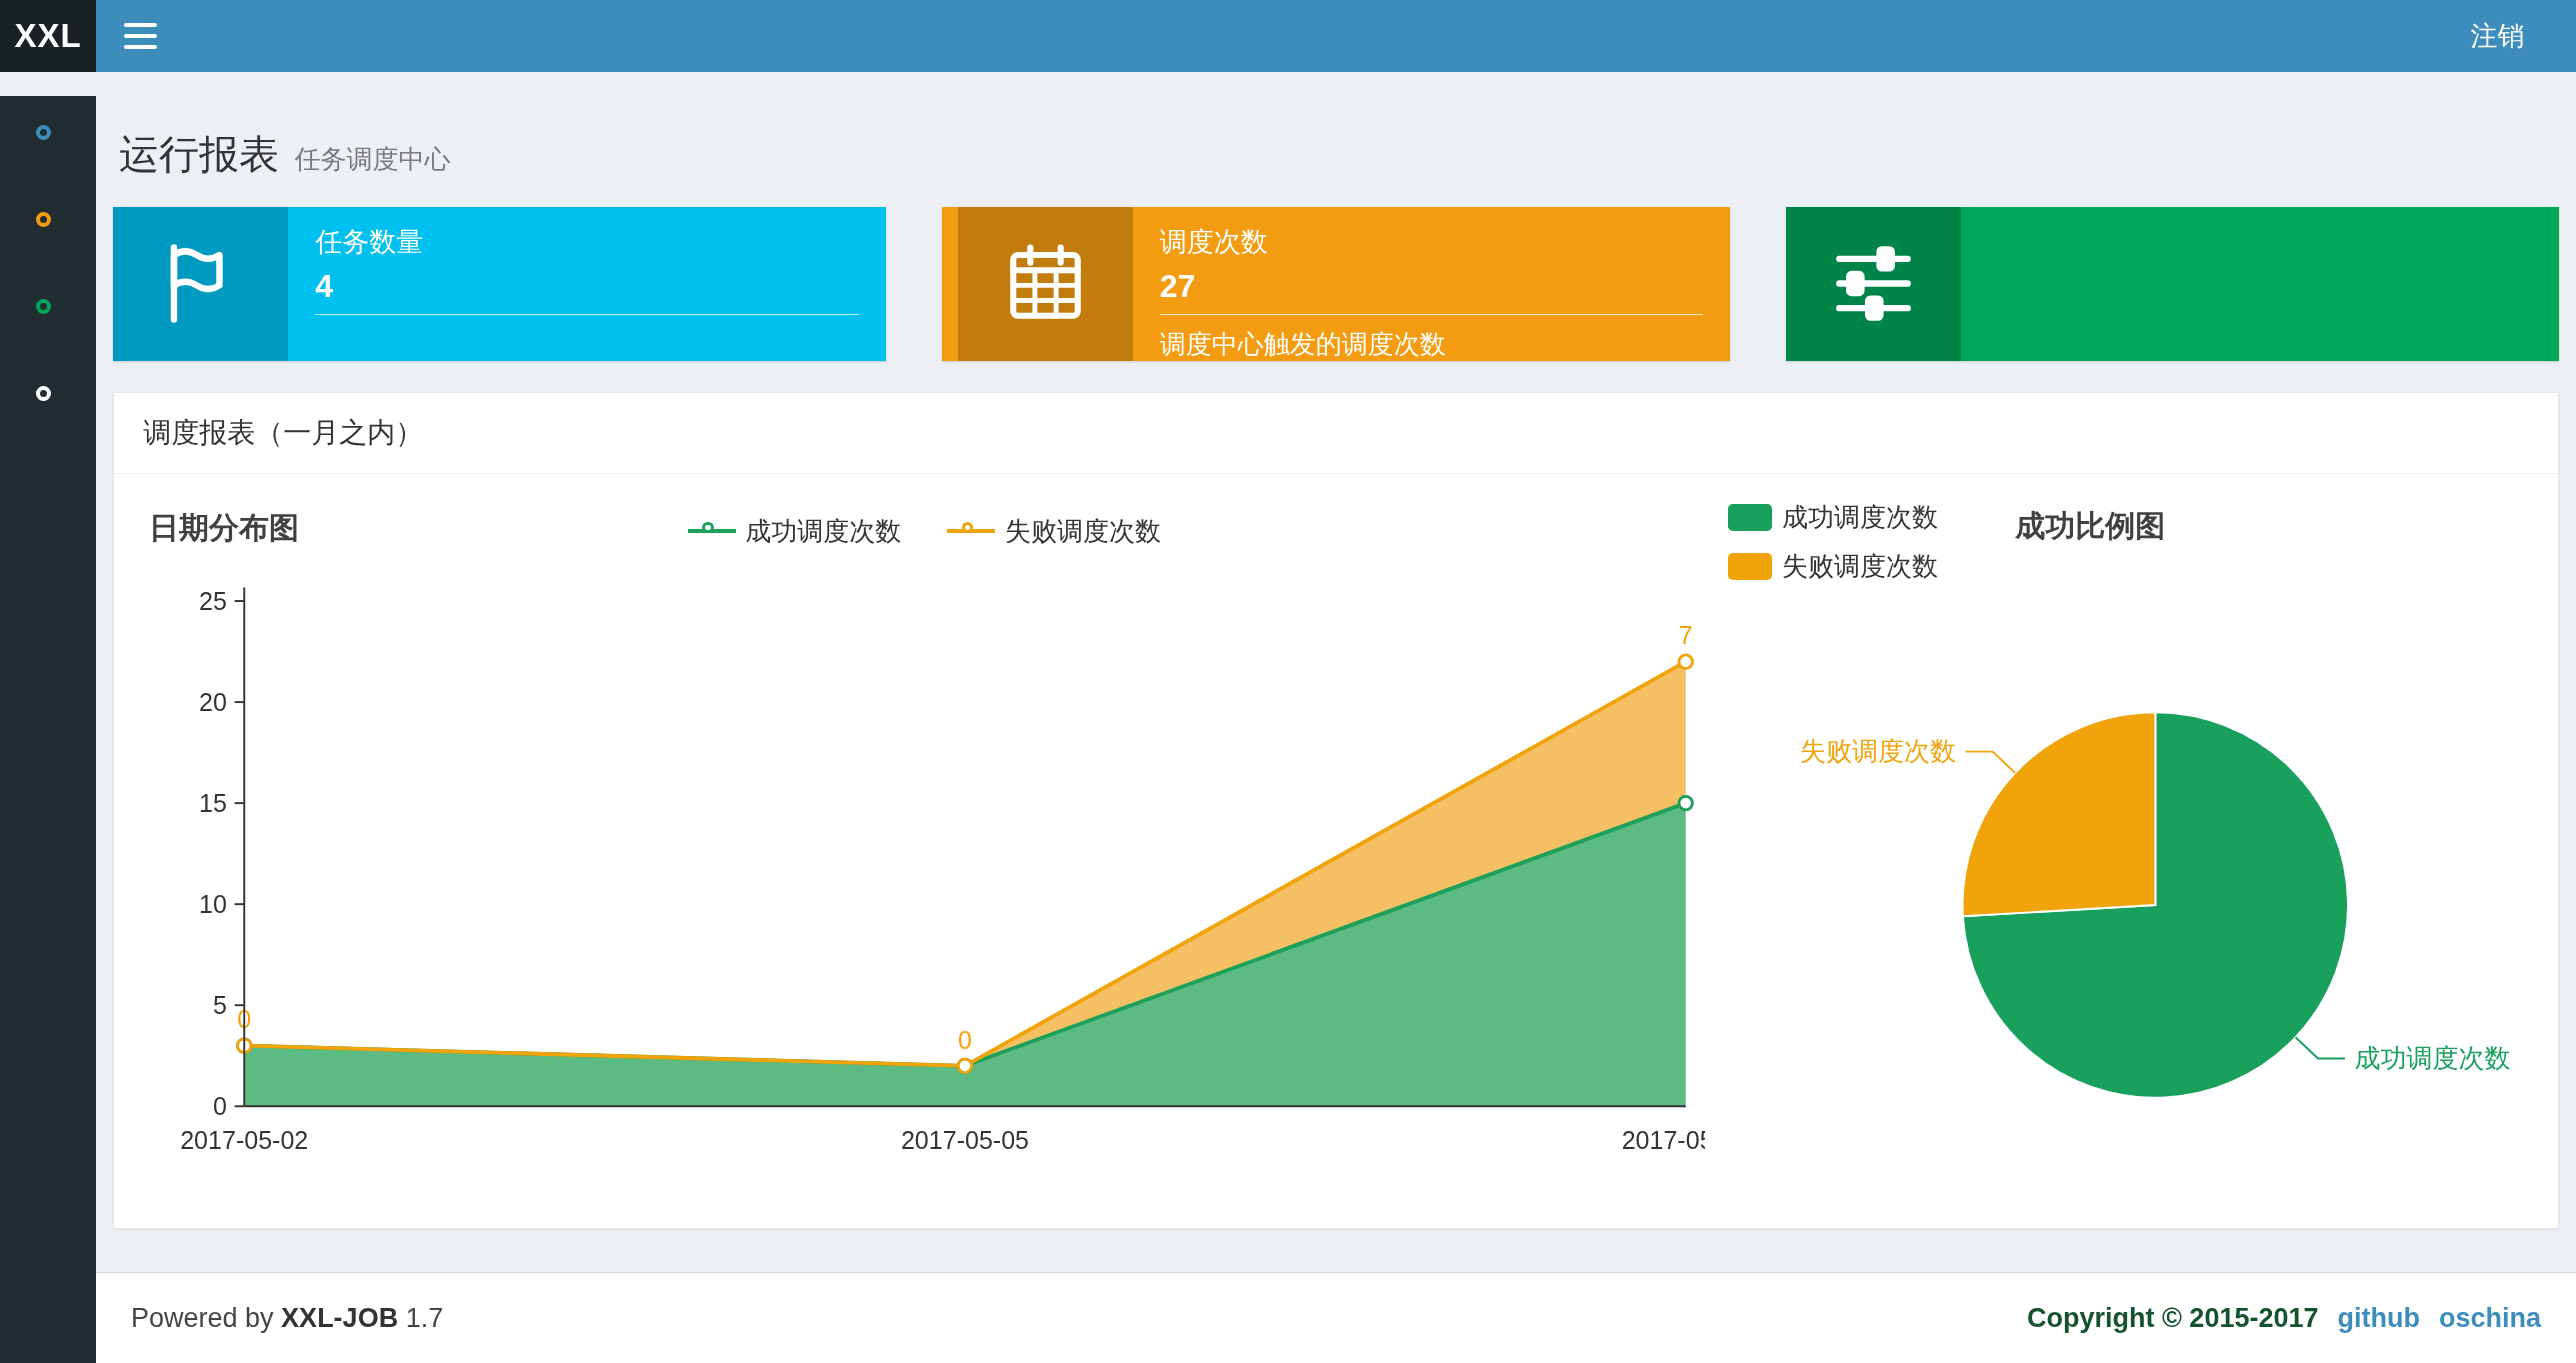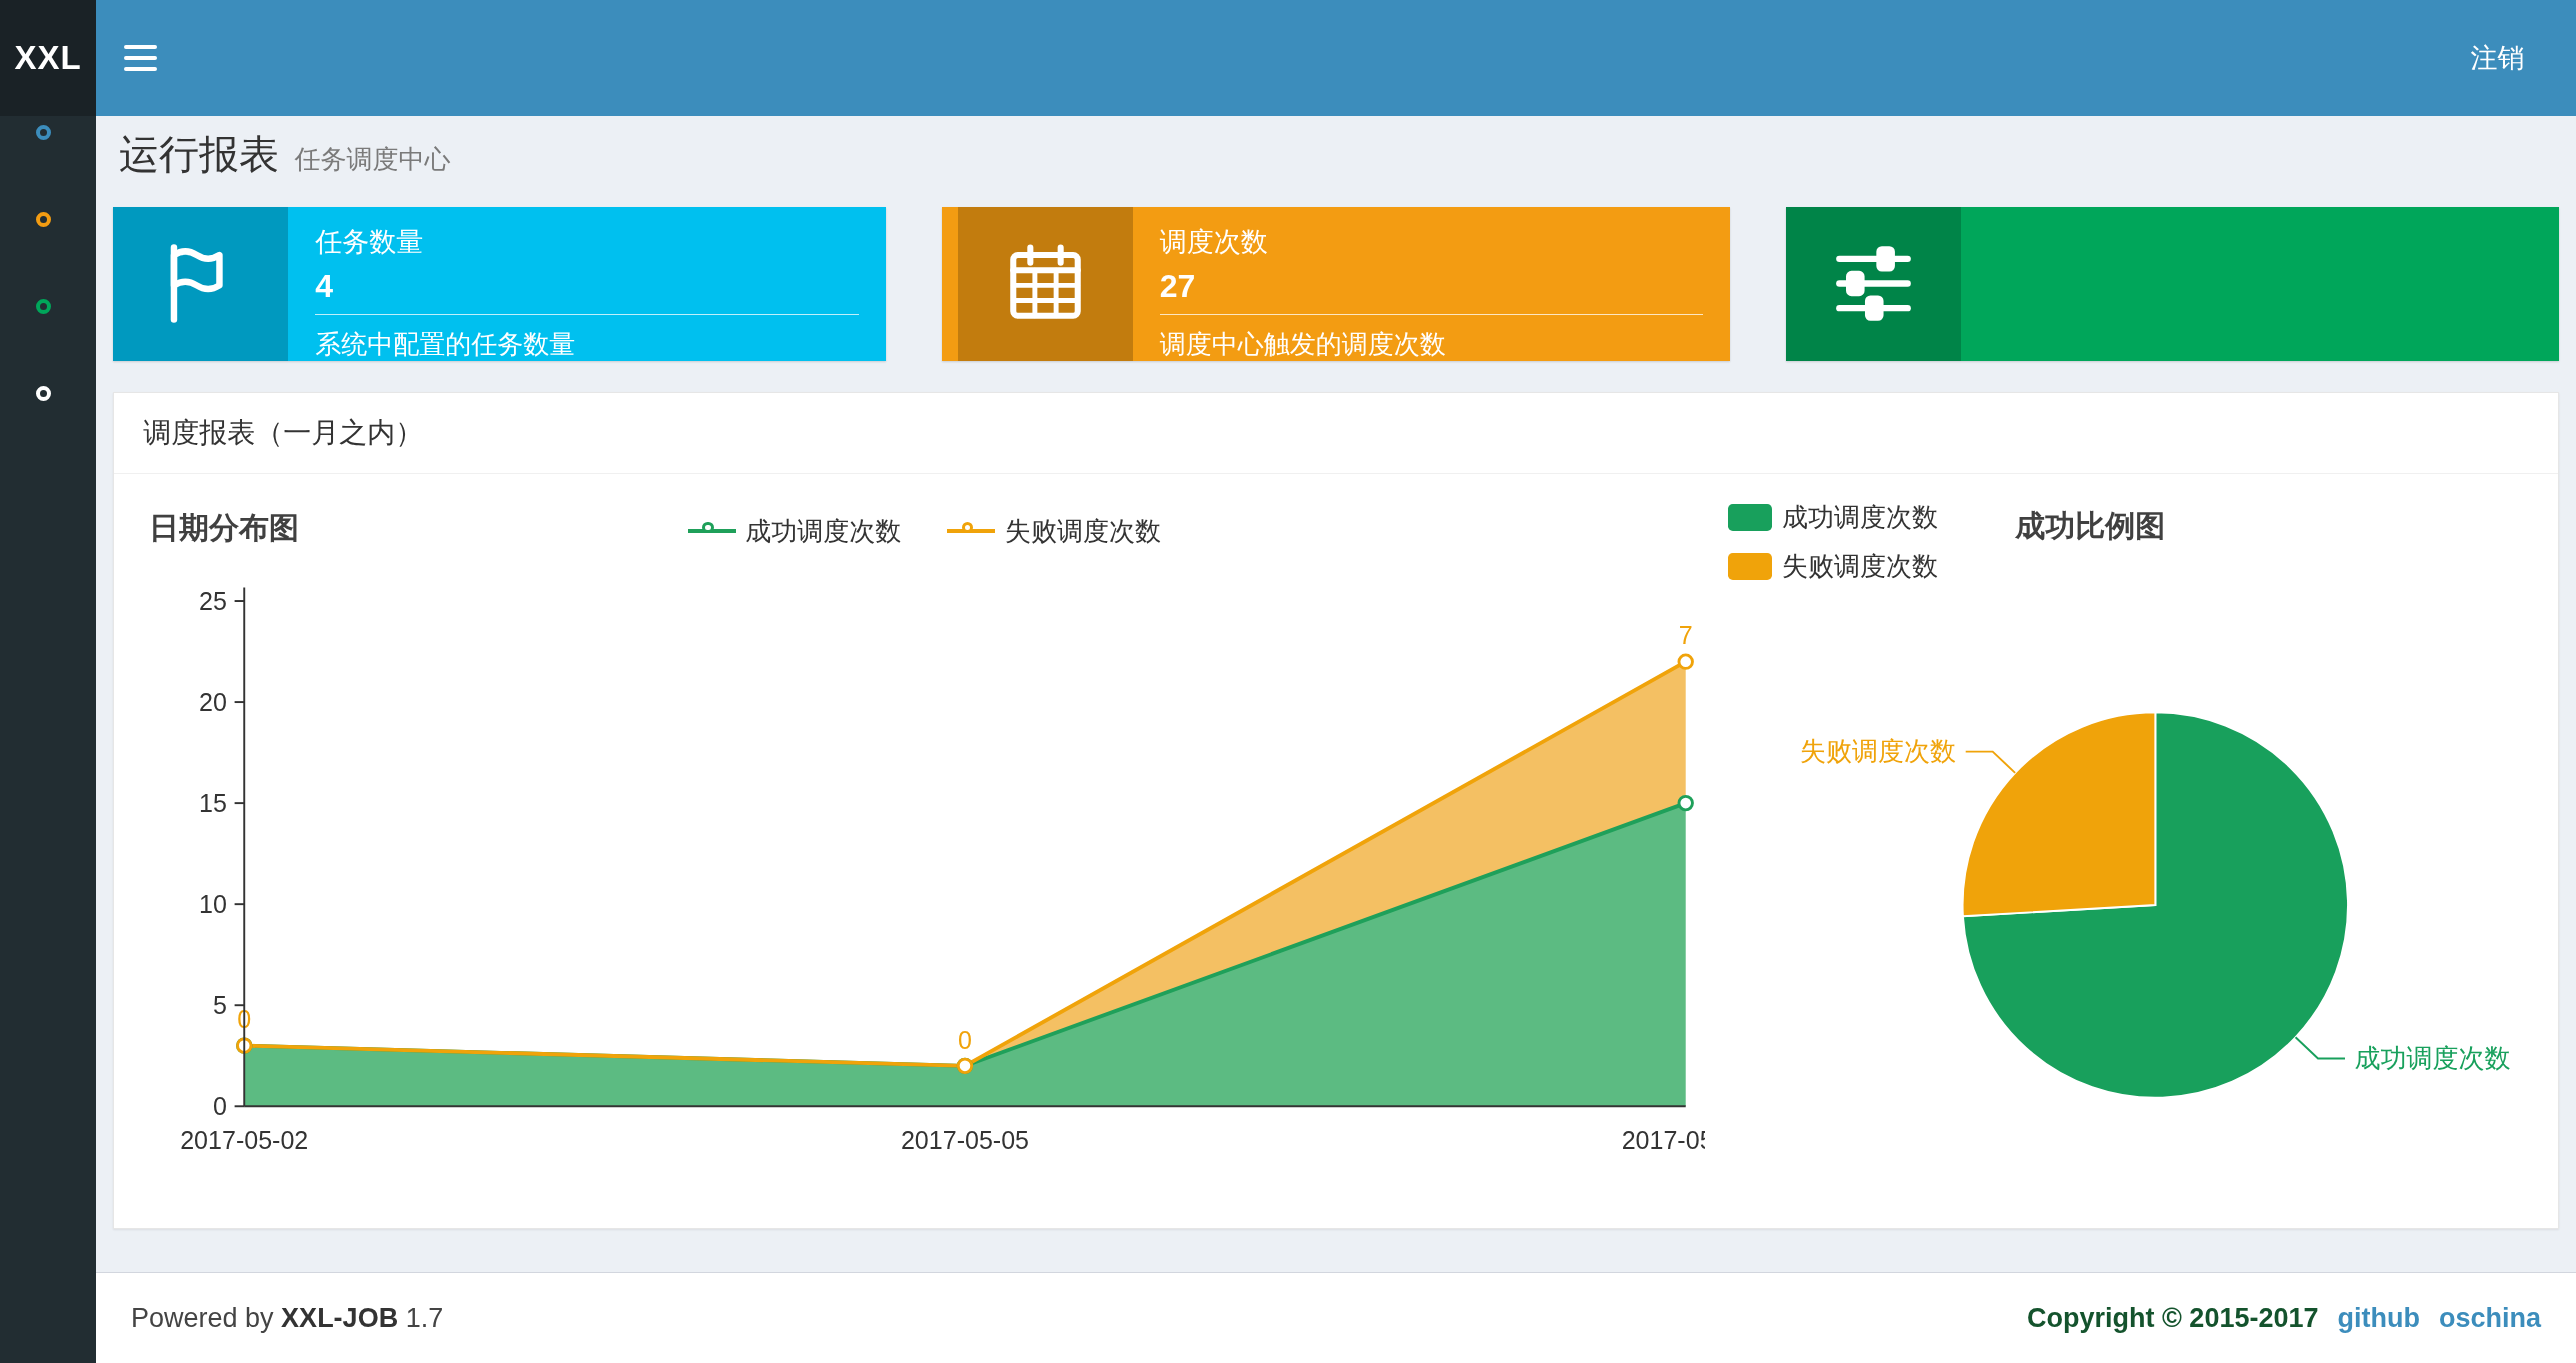--- a/index.html
+++ b/index.html
@@ -1,20 +1,20 @@
 <!DOCTYPE html>
 <html><head>
 <meta charset="utf-8">
 <style>
   *{box-sizing:border-box;margin:0;padding:0}
   html,body{width:2576px;height:1363px}
   body{font-family:"Liberation Sans","DejaVu Sans",sans-serif;background:#ecf0f5;position:relative;overflow:hidden}
 
   
-  .main-header{position:absolute;top:0;left:0;right:0;height:116px;display:flex;z-index:10}
+  .main-header{position:absolute;top:0;left:0;right:0;height:72px;display:flex;z-index:10}
   .logo{width:96px;background:#1a2226;color:#fff;display:flex;align-items:center;justify-content:center;font-size:33px;font-weight:bold;letter-spacing:1px}
   .navbar{flex:1;background:#3c8dbc;display:flex;align-items:center;justify-content:space-between;padding-right:40px}
   .hamburger{width:89px;height:96px;display:flex;flex-direction:column;align-items:center;justify-content:center;gap:6.7px;cursor:pointer}
   .hamburger span{display:block;width:33px;height:3.9px;background:#fff;border-radius:1.9px}
   .logout{color:#fff;font-size:27px;cursor:pointer;padding:7.7px 11.6px}
 
   
   .sidebar{position:absolute;top:96px;left:0;bottom:0;width:96px;background:#222d32;display:flex;flex-direction:column;align-items:center;padding-top:29px;gap:62px}
   .menu-item{width:25px;height:25px;cursor:pointer}
   .menu-dot{width:15.4px;height:15.4px;border-radius:50%;border:4.8px solid #fff}
@@ -113,21 +113,20 @@
       <div class="info-icon">
         <svg viewBox="0 0 24 24" fill="none" stroke="#fff" stroke-width="1.7" stroke-linecap="round" stroke-linejoin="round">
           <path d="M5 2.5 V21.5"></path>
           <path d="M5 4.5 C7 3.2 9 3.2 11 4.5 C13 5.8 15 5.8 17 4.5 L17 12.5 C15 13.8 13 13.8 11 12.5 C9 11.2 7 11.2 5 12.5 Z"></path>
         </svg>
       </div>
       <div class="info-content">
         <div class="info-title">任务数量</div>
         <div class="info-value">4</div>
         <div class="info-divider"></div>
-        <div class="info-desc">系统中配置的任务数量</div>
       </div>
     </div>
 
     <div class="info-box" style="background: rgb(243, 156, 18); padding-left: 16px;">
       <div class="info-icon">
         <svg viewBox="0 0 24 24" fill="none" stroke="#fff" stroke-width="1.6" stroke-linecap="round">
           <rect x="3.5" y="4.5" width="17" height="16" rx="1.2"></rect>
           <path d="M8 2.5 V6.5 M16 2.5 V6.5"></path>
           <path d="M3.5 8.5 H20.5"></path>
           <path d="M9.2 8.5 V20.5 M14.8 8.5 V20.5" stroke-width="1.3"></path>

